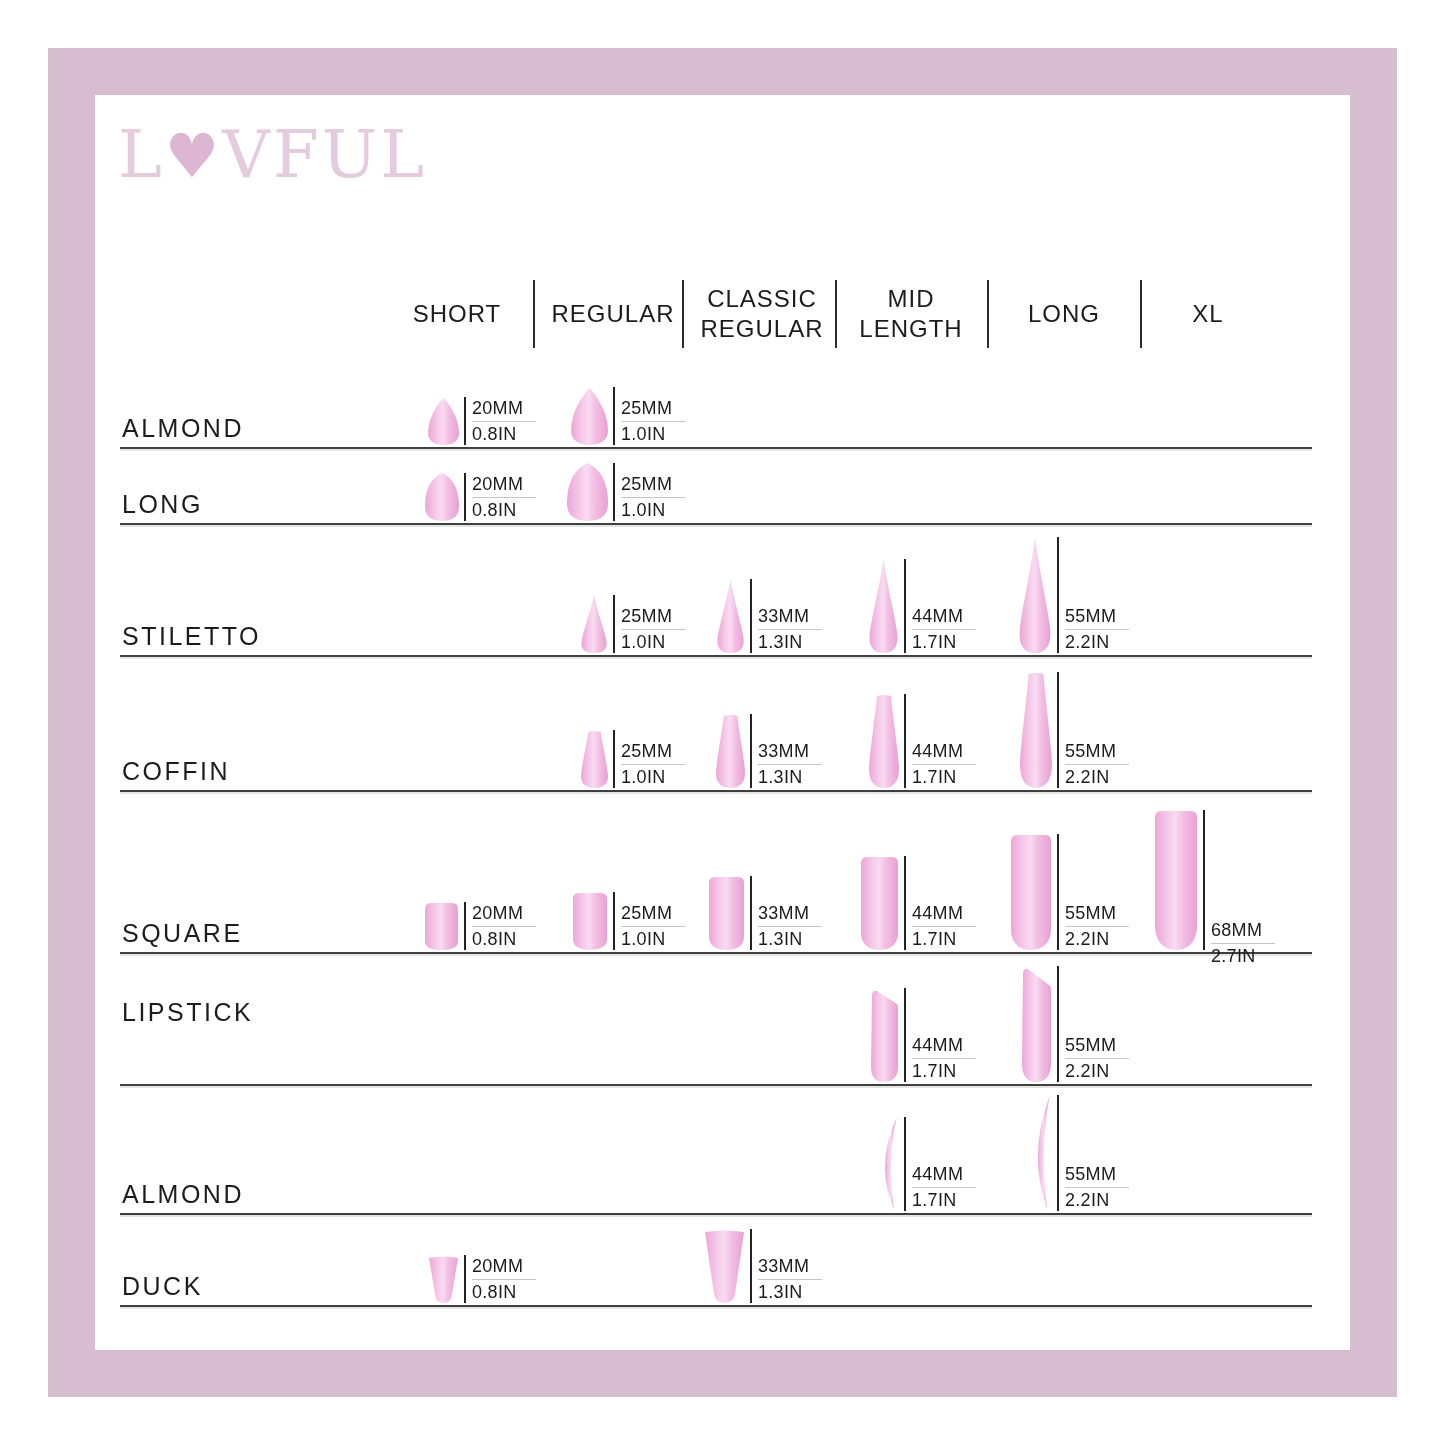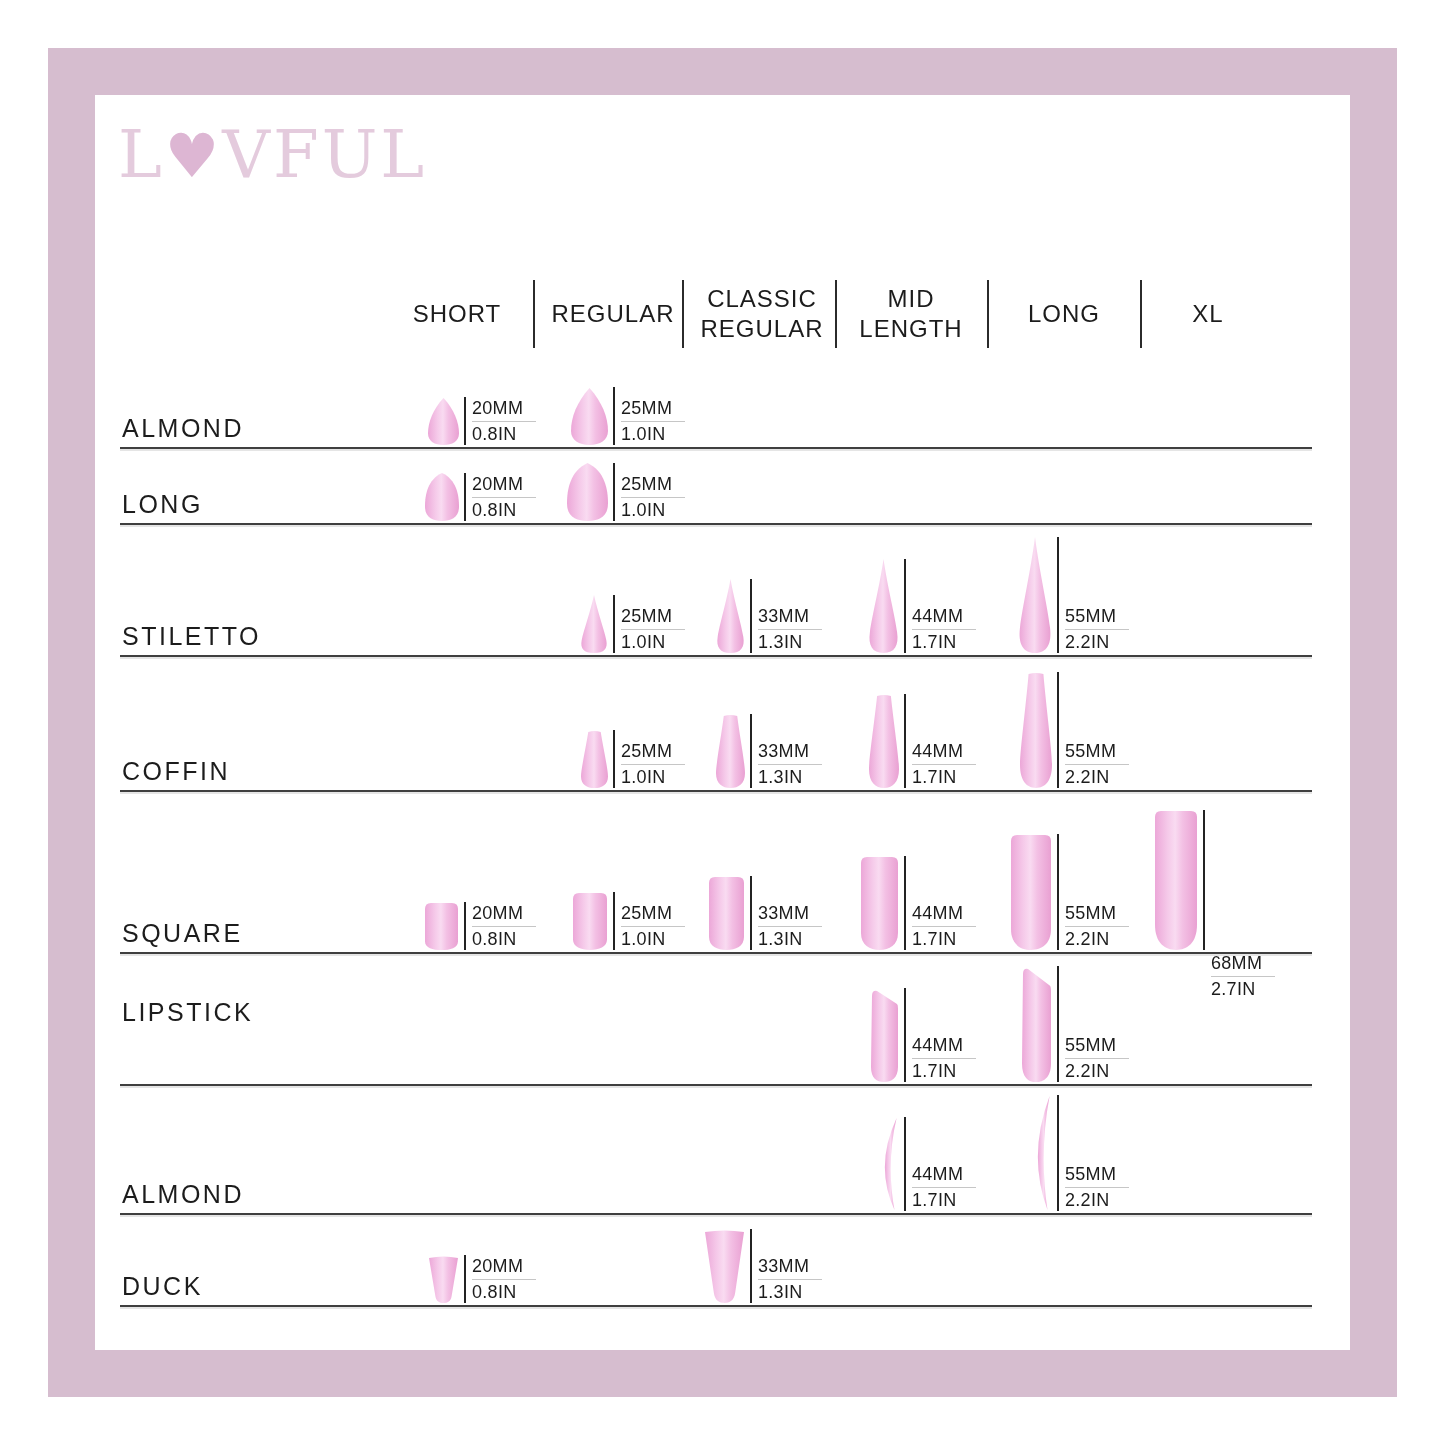--- a/index.html
+++ b/index.html
@@ -220,21 +220,21 @@
       </svg>
       <div class="measure-line" style="left: 1057px; top: 834px; height: 116px;"></div>
       <div class="sizebox" style="left: 1065px; top: 903px;">
         <span class="mm">55MM</span>
         <span class="in">2.2IN</span>
       </div>
       <svg class="nail-svg" width="44" height="140" viewBox="0 0 44 140" style="left: 1154px; top: 810px;">
         <path d="M 1 7 Q 1 1 7 1 L 37 1 Q 43 1 43 7 L 43 114.8 C 43 133 33 140 22 140 C 11 140 1 133 1 114.8 Z" fill="url(#nailGrad)"></path>
       </svg>
       <div class="measure-line" style="left: 1203px; top: 810px; height: 140px;"></div>
-      <div class="sizebox" style="left: 1211px; top: 953px;">
+      <div class="sizebox" style="left: 1211px; top: 920px;">
         <span class="mm">68MM</span>
         <span class="in">2.7IN</span>
       </div>
       <div class="row-baseline" style="top: 1084px;"></div>
       <div class="row-label" style="top: 1000px;">LIPSTICK</div>
       <svg class="nail-svg" width="30" height="94" viewBox="0 0 30 94" style="left: 869px; top: 988px;">
         <path d="M 3 8 Q 3 2 8 3 L 28 16 Q 29 16.9 29 20.7 L 29 79 C 29 90.2 22.2 94 15 94 C 7.8 94 2 90.2 2 79 Z" fill="url(#nailGrad)"></path>
       </svg>
       <div class="measure-line" style="left: 904px; top: 988px; height: 94px;"></div>
       <div class="sizebox" style="left: 912px; top: 1035px;">

